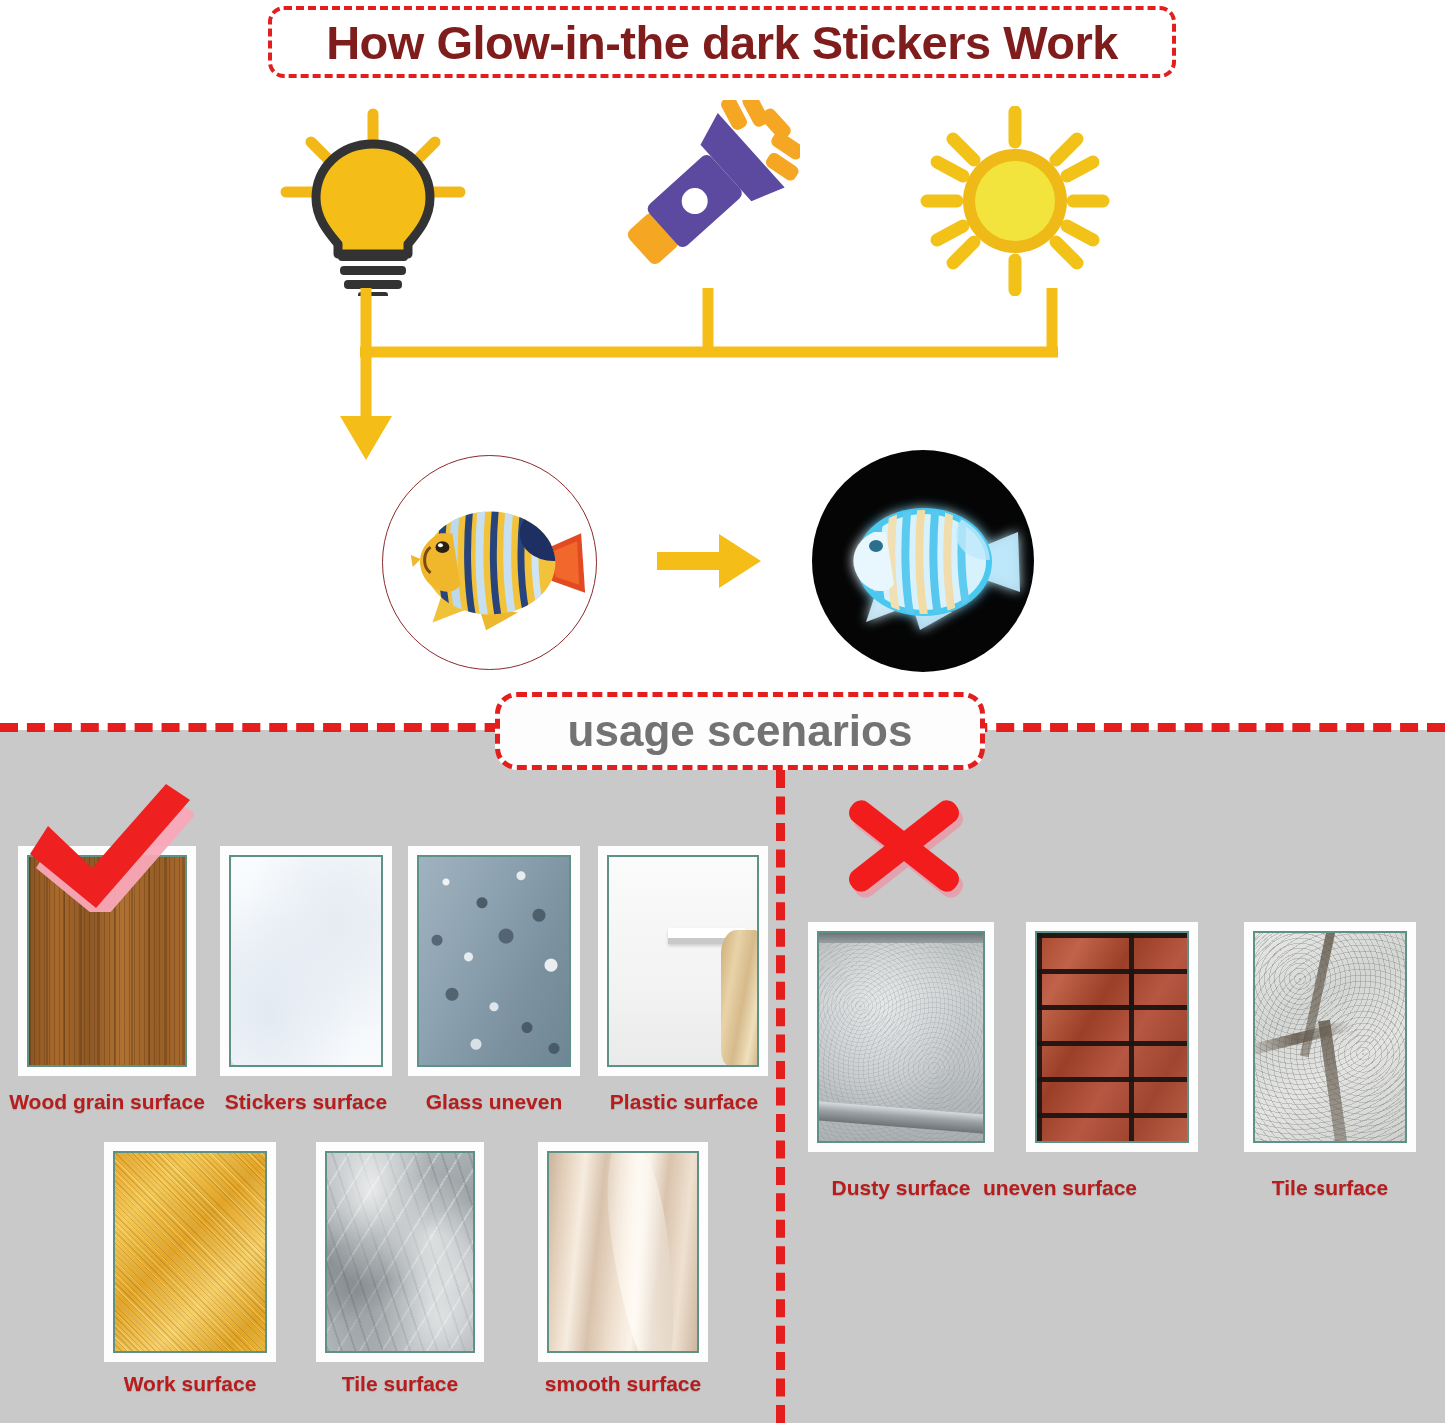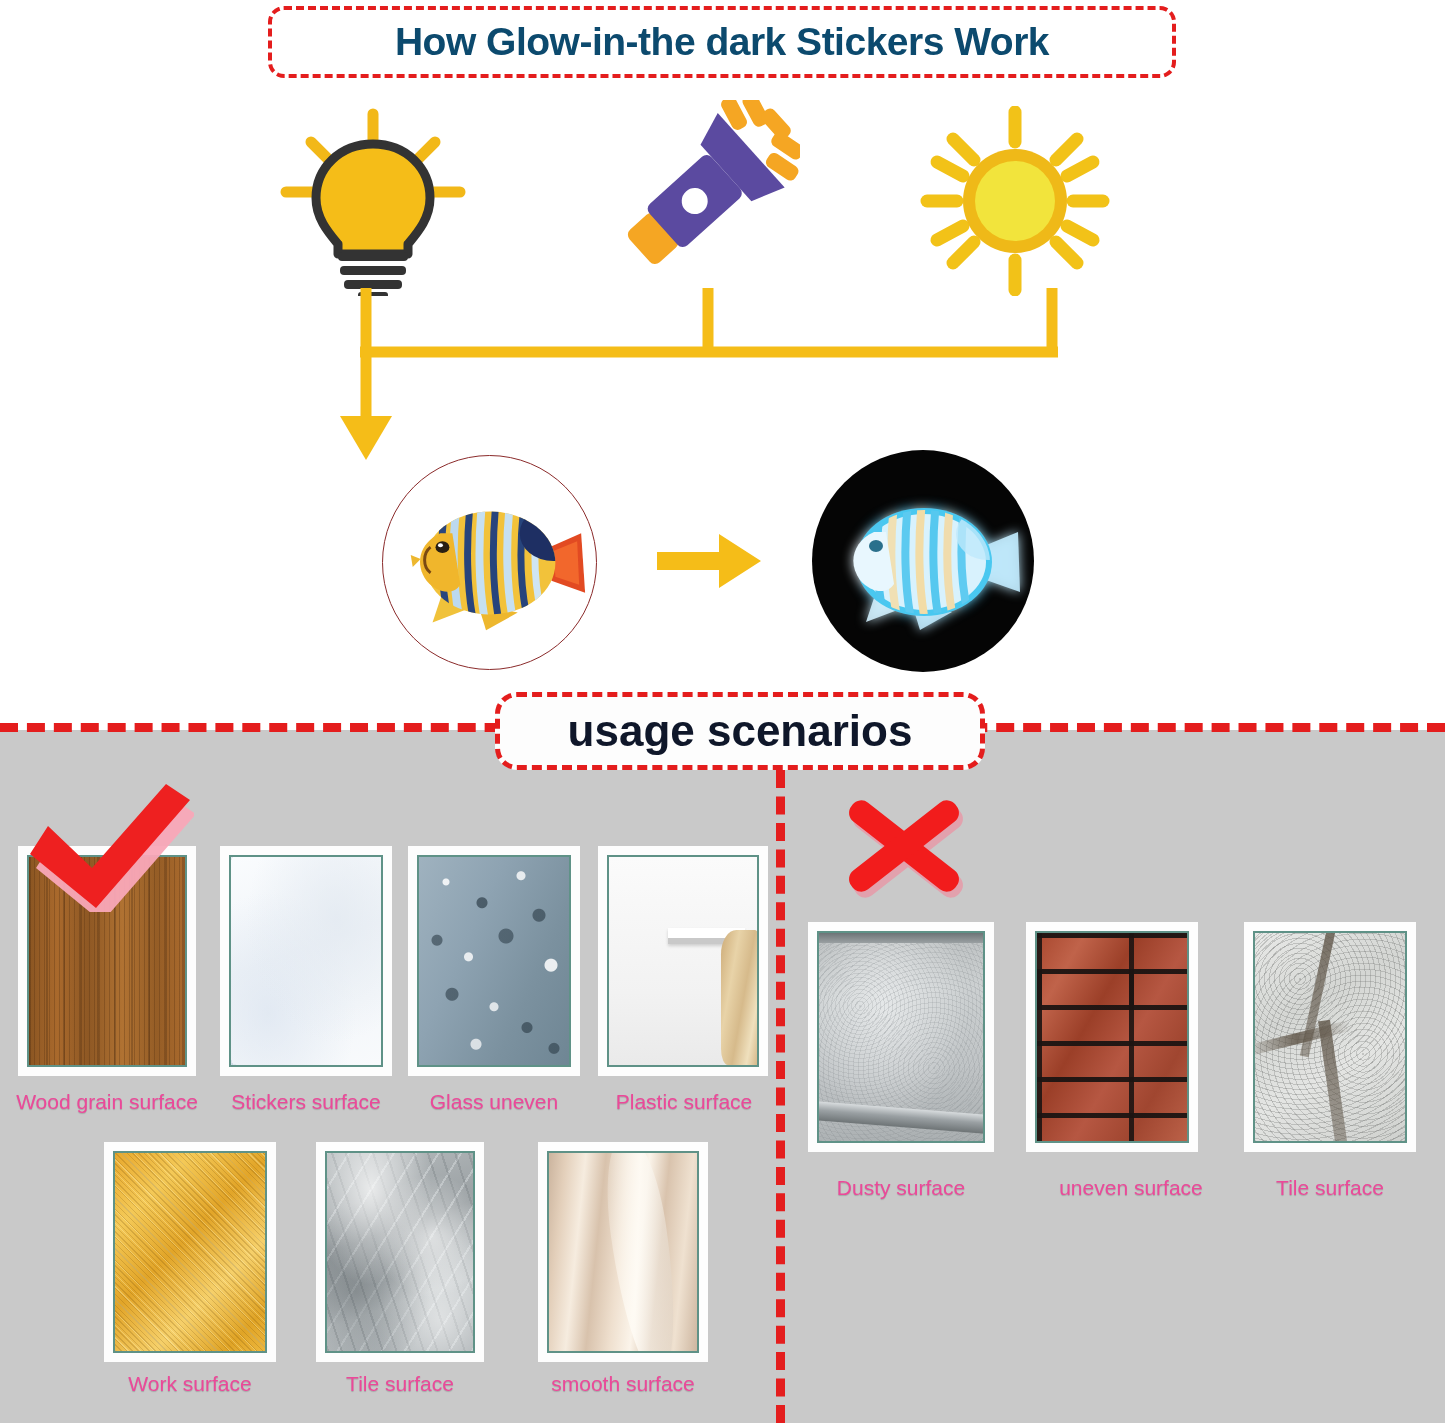--- a/index.html
+++ b/index.html
@@ -28,23 +28,23 @@
     border: 4px dashed #e41d1d;
     border-radius: 16px;
     background: #ffffff;
     display: flex;
     align-items: center;
     justify-content: center;
     box-sizing: border-box;
     z-index: 6;
   }
   #title-text {
-    font-size: 39px;
+    font-size: 47px;
     font-weight: bold;
-    color: #0c4a6e;
+    color: #7f1d1d;
     letter-spacing: -0.5px;
     white-space: nowrap;
   }
 
   
   .src-icon {
     position: absolute;
   }
   #bulb-icon { left: 278px; top: 106px; width: 190px; height: 190px; }
   #flashlight-icon { left: 600px; top: 100px; width: 200px; height: 190px; }
@@ -122,21 +122,21 @@
     background: #fdfdfd;
     display: flex;
     align-items: center;
     justify-content: center;
     box-sizing: border-box;
     z-index: 5;
   }
   #usage-badge-text {
     font-size: 44px;
     font-weight: bold;
-    color: #0f172a;
+    color: #737373;
     white-space: nowrap;
   }
 
   
   #check-mark { position: absolute; left: 18px; top: 782px; width: 176px; height: 130px; z-index: 4; }
   #cross-mark { position: absolute; left: 842px; top: 788px; width: 130px; height: 120px; z-index: 4; }
 
   
   .card {
     position: absolute;
@@ -148,23 +148,23 @@
     width: 100%;
     height: 100%;
     border: 2px solid #5f9287;
     box-sizing: border-box;
     overflow: hidden;
     position: relative;
   }
   .tex { position: absolute; inset: 0; }
   .caption {
     position: absolute;
-    color: #ec4899;
+    color: #b91c1c;
     font-size: 21px;
-    font-weight: normal;
+    font-weight: bold;
     text-align: center;
     white-space: nowrap;
     text-shadow: 0 1px 1px rgba(0,0,0,.18);
   }
 
   
   .tex-wood {
     background:
       repeating-linear-gradient(90deg,
         rgba(80,45,15,.30) 0px, rgba(80,45,15,.30) 1px,
@@ -559,21 +559,21 @@
   </div>
   <div class="caption" style="left:798px; top:1176px; width:206px;">Dusty surface</div>
 
   <div class="card" style="left:1026px; top:922px; width:172px; height:230px;">
     <div class="card-inner">
       <div class="tex tex-brick">
           <div class="brick-offset"></div>
         </div>
     </div>
   </div>
-  <div class="caption" style="left:1035px; top:1176px; width:192px;">uneven surface</div>
+  <div class="caption" style="left:964px; top:1176px; width:192px;">uneven surface</div>
 
   <div class="card" style="left:1244px; top:922px; width:172px; height:230px;">
     <div class="card-inner">
       <div class="tex tex-rough">
         <div class="crack" style="left:40%; top:-10%; width:9px; height:70%; transform:rotate(12deg); background:linear-gradient(180deg,rgba(95,85,72,.85),rgba(95,85,72,.5));"></div>
         <div class="crack" style="left:-8%; top:48%; width:72%; height:11px; transform:rotate(-14deg);"></div>
         <div class="crack" style="left:48%; top:42%; width:12px; height:62%; transform:rotate(-8deg); background:linear-gradient(180deg,rgba(95,85,72,.8),rgba(95,85,72,.45));"></div>
       </div>
     </div>
   </div>

